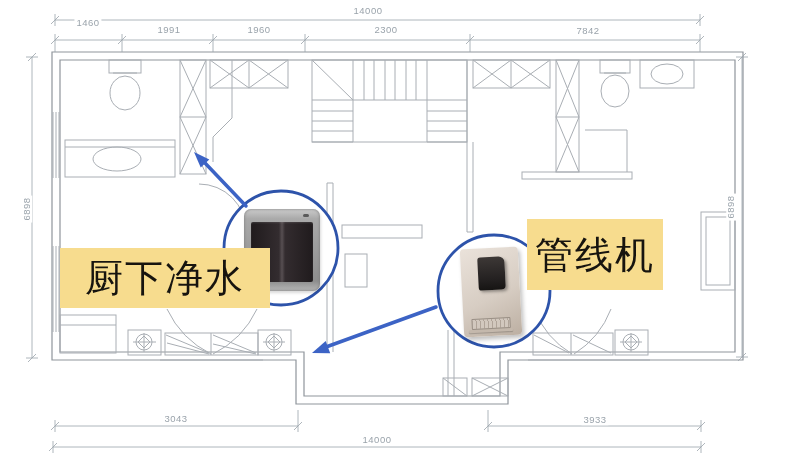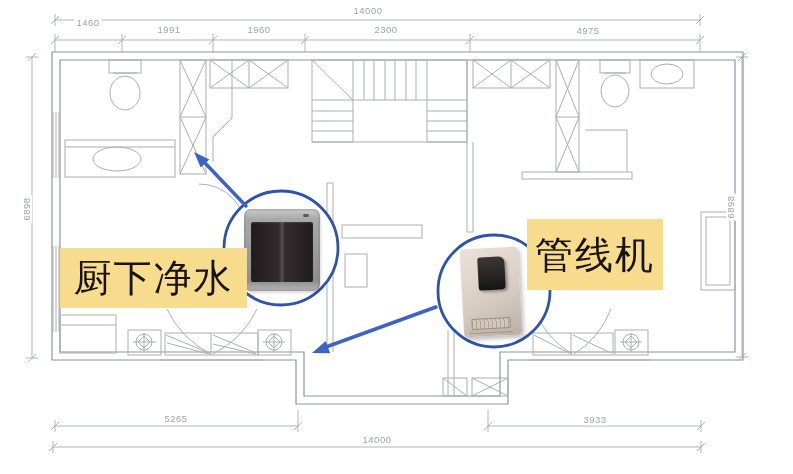--- a/index.html
+++ b/index.html
@@ -16,21 +16,21 @@
     background:#ffffff;padding:0 2px;line-height:1;
   }
   .dim.vert{transform:translate(-50%,-50%) rotate(-90deg);}
   
   .tag{
     position:absolute;background:#f7dc8e;color:#17140f;
     display:flex;align-items:center;justify-content:center;
     font-size:38px;line-height:1;font-family:"Liberation Serif",serif;
     letter-spacing:2px;
   }
-  #tag-purifier{left:60px;top:248px;width:187px;height:60px;}
+  #tag-purifier{left:60px;top:248px;width:210px;height:60px;}
   #tag-pipeline{left:527px;top:219px;width:136px;height:71px;}
   
   .purifier{
     position:absolute;left:244px;top:209px;width:76px;height:82px;border-radius:7px;
     background:linear-gradient(180deg,#cccccc 0%,#a9a9a9 12%,#8e8e8e 88%,#b8b8b8 100%);
     box-shadow:inset 0 0 3px #777,1px 2px 3px rgba(0,0,0,.15);
   }
   .purifier .led{position:absolute;top:5px;right:11px;width:6px;height:3px;background:#5a5a5a;border-radius:2px;}
   .purifier .front{
     position:absolute;left:7px;right:7px;top:13px;bottom:9px;border-radius:2px;
@@ -224,19 +224,19 @@
       <path d="M436,307 L326,347" fill="none"></path>
       <polygon points="312,353 330.2,353.2 325.7,341" stroke="none"></polygon>
     </g>
   </svg>
 
   <div class="dim" style="left:368px;top:11px">14000</div>
   <div class="dim" style="left:88px;top:23px">1460</div>
   <div class="dim" style="left:169px;top:30px">1991</div>
   <div class="dim" style="left:259px;top:30px">1960</div>
   <div class="dim" style="left:386px;top:30px">2300</div>
-  <div class="dim" style="left:588px;top:31px">4975</div>
+  <div class="dim" style="left:588px;top:31px">7842</div>
   <div class="dim vert" style="left:27px;top:209px">6898</div>
   <div class="dim vert" style="left:731px;top:207px">6898</div>
-  <div class="dim" style="left:176px;top:419px">5265</div>
+  <div class="dim" style="left:176px;top:419px">3043</div>
   <div class="dim" style="left:595px;top:420px">3933</div>
   <div class="dim" style="left:377px;top:440px">14000</div>
 </div>
 
 </body></html>

